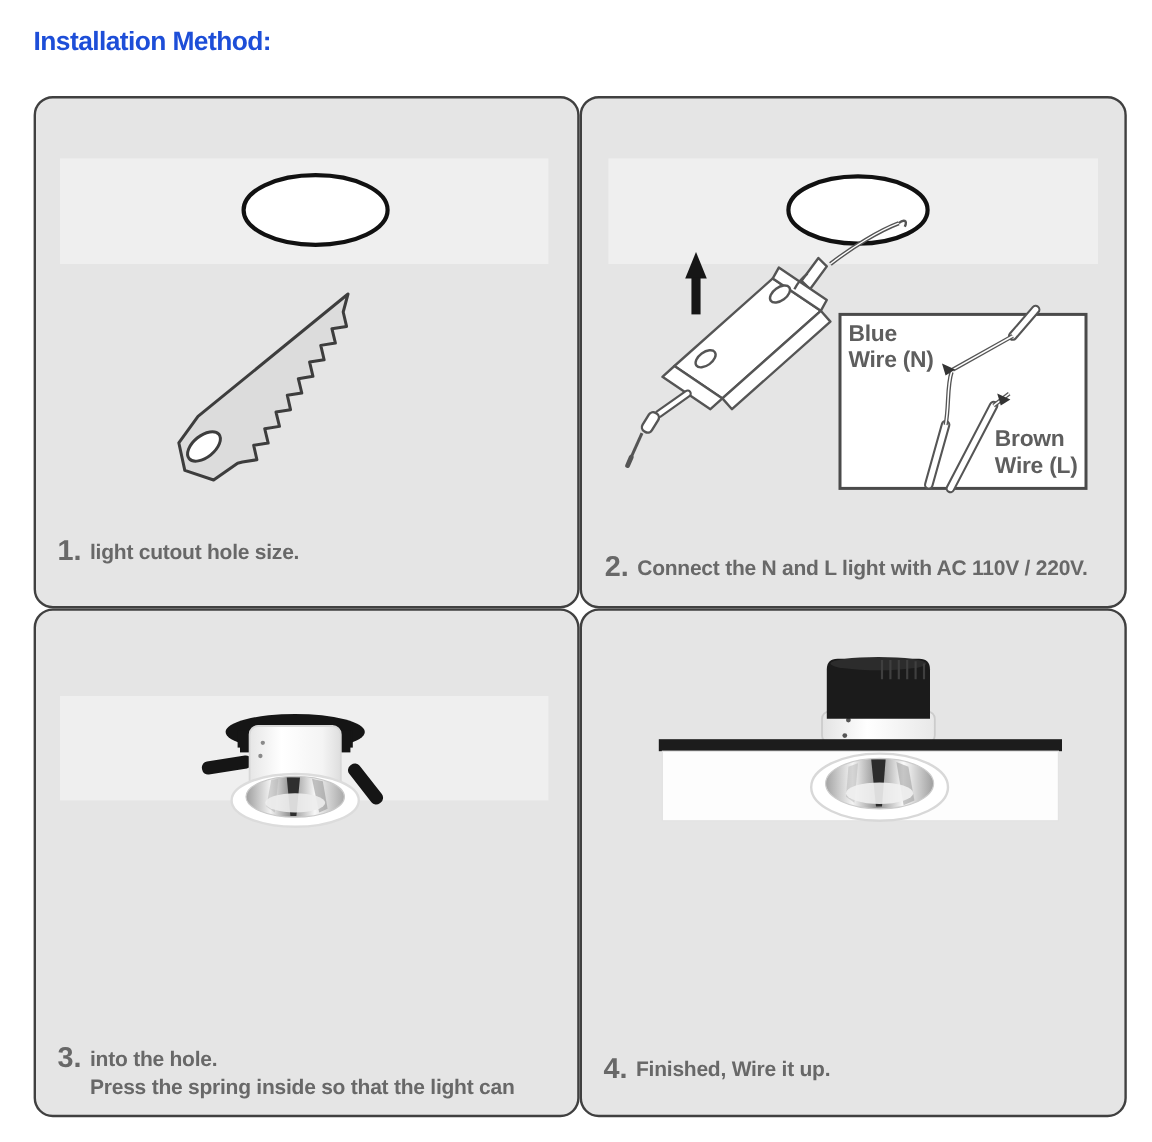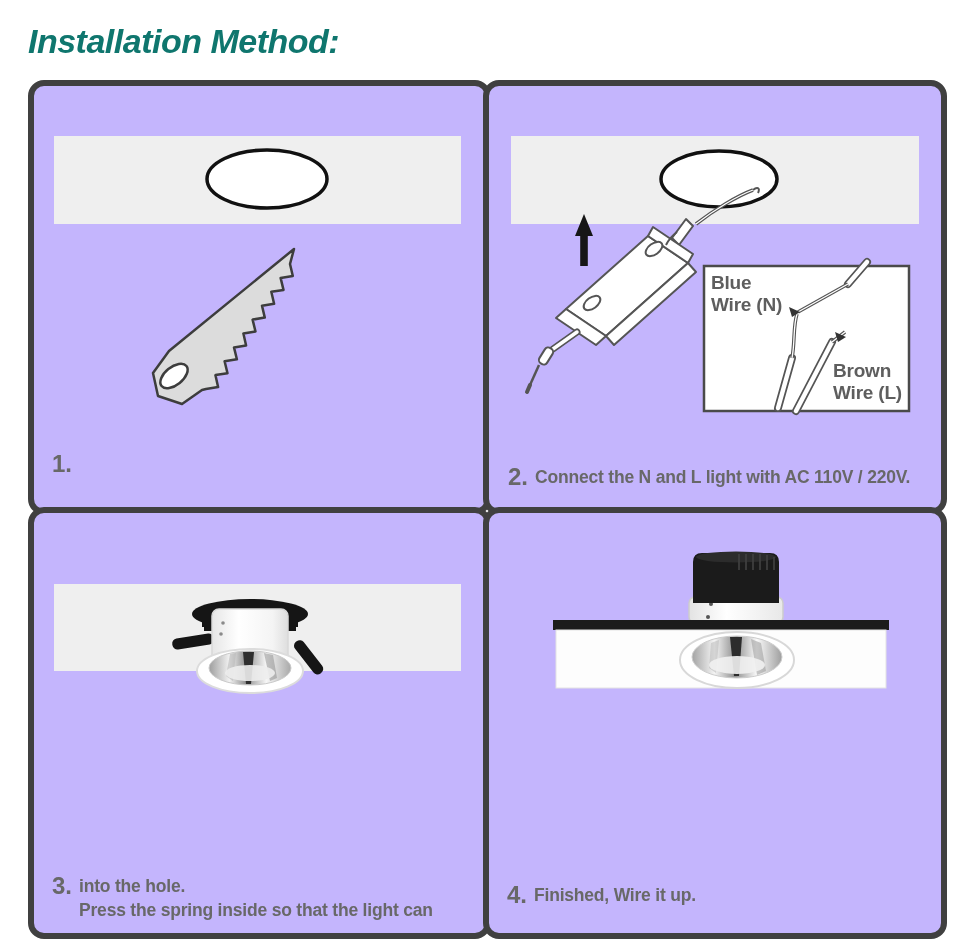--- a/index.html
+++ b/index.html
@@ -3,25 +3,25 @@
 <meta charset="utf-8">
 <style>
   html,body{margin:0;padding:0;background:#ffffff;}
   body{
     width:960px;height:952px;position:relative;overflow:hidden;
     font-family:"Liberation Sans","DejaVu Sans",sans-serif;
     -webkit-font-smoothing:antialiased;
   }
   .page-title{
     position:absolute;left:28px;top:22px;margin:0;
-    font-size:34px;font-weight:bold;color:#0f766e;letter-spacing:-0.5px;font-style:italic;
+    font-size:22px;font-weight:bold;color:#1d4ed8;letter-spacing:-0.5px;
   }
   .panel{
-    position:absolute;border:6px solid #404040;border-radius:16px;
-    background:#c4b5fd;overflow:hidden;
+    position:absolute;border:2px solid #404040;border-radius:16px;
+    background:#e5e5e5;overflow:hidden;
   }
   .panel.p1{left:28px;top:80px;width:451px;height:423px;}
   .panel.p2{left:483px;top:80px;width:452px;height:423px;}
   .panel.p3{left:28px;top:507px;width:451px;height:420px;}
   .panel.p4{left:483px;top:507px;width:452px;height:420px;}
   .illustration{position:absolute;inset:0;}
   .illustration svg{position:absolute;left:0;top:0;}
   .caption{
     position:absolute;display:flex;align-items:flex-start;
     color:#686868;font-weight:bold;
@@ -51,20 +51,21 @@
                  L200,261.4 L212.1,259.4 L209.4,247.4 L221.5,245.5 L218.6,233.6 L230.8,231.6
                  L228,219.7 L240.1,217.8 L237.3,205.8 L249.5,203.9 L246.6,191.9 L258.8,190
                  L256,178 L260,163 L135,265 L119,287 L124,310 L148,318 L168,304 Z" fill="#dcdcdc" stroke="#3d3d3d" stroke-width="2.5" stroke-linejoin="round"></path>
         <ellipse cx="140" cy="290" rx="16" ry="9" transform="rotate(-39 140 290)" fill="#ffffff" stroke="#3d3d3d" stroke-width="2.5"></ellipse>
       </g>
     </svg>
   </div>
   <div class="caption" style="left:18px;top:366px;width:420px;">
     <span class="num">1.</span>
     <span class="cap-lines">
+      <span class="cap-line" style="display:block">light cutout hole size.</span>
     </span>
   </div>
 </div>
 
 <div class="panel p2">
   <div class="illustration">
     <svg width="452" height="423" viewBox="0 0 452 423">
       <rect x="22" y="50" width="408" height="88" fill="#efefef"></rect>
       <ellipse cx="230" cy="93" rx="58" ry="28" fill="#ffffff" stroke="#111111" stroke-width="3.5"></ellipse>
 

